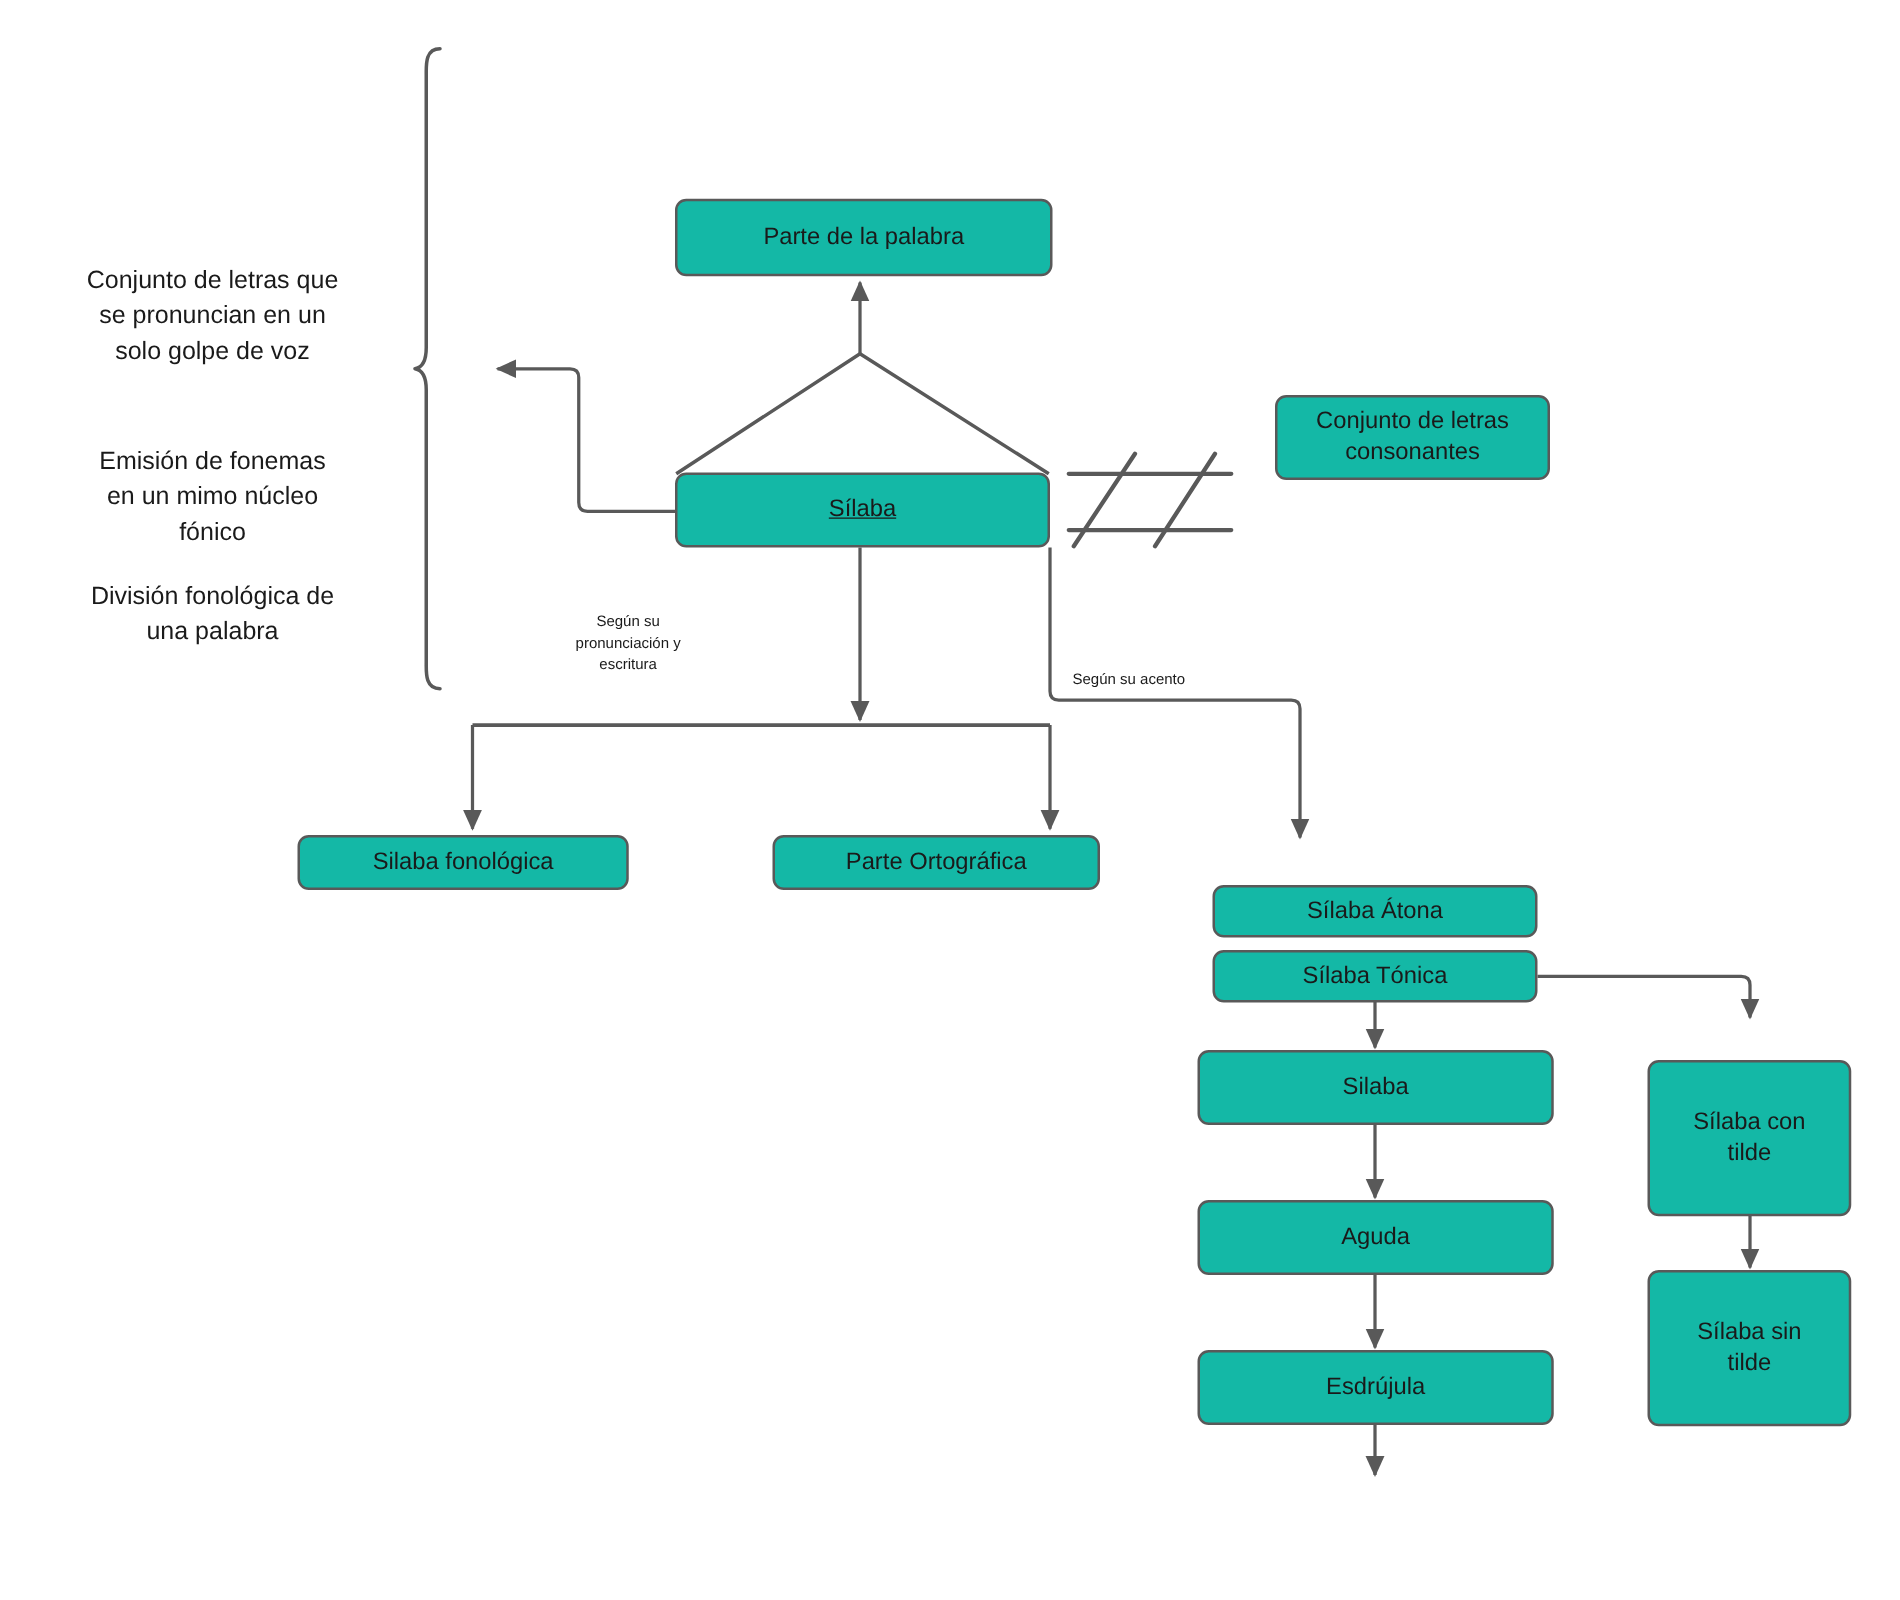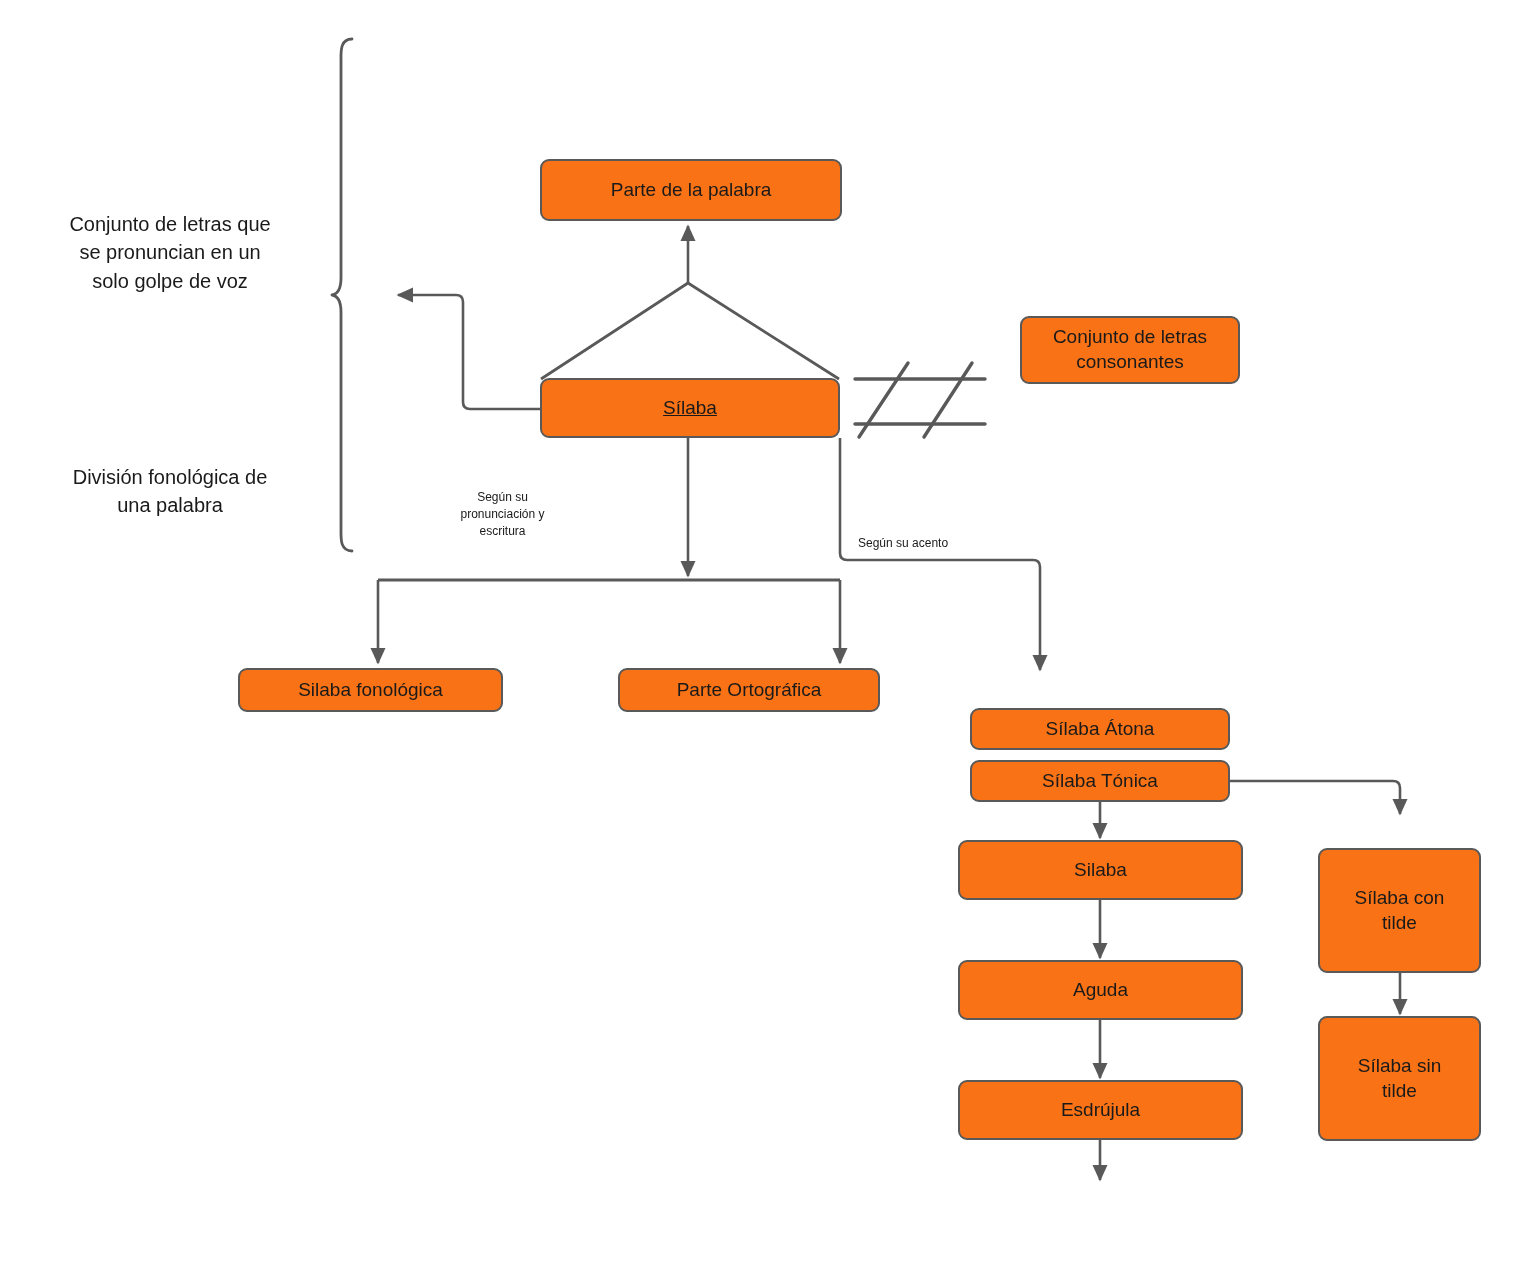--- a/index.html
+++ b/index.html
@@ -21,21 +21,21 @@
     top: 0;
     width: 1520px;
     height: 1280px;
     pointer-events: none;
   }
   .node {
     position: absolute;
     box-sizing: border-box;
     border: 2.5px solid #595959;
     border-radius: 9px;
-    background: #f97316;
+    background: #14b8a6;
     color: #1a1a1a;
     display: flex;
     align-items: center;
     justify-content: center;
     text-align: center;
     font-size: 19px;
     line-height: 1.3;
     font-family: "Liberation Sans", sans-serif;
     z-index: 3;
   }
@@ -110,20 +110,23 @@
 
     <g>
       <path d="M 541 379 L 688 283 L 839 379" fill="none" stroke="#595959" stroke-width="2.8" stroke-linejoin="round"></path>
     </g>
   </svg>
 
   <div class="freetext left-block" style="left:40px; top:210px; width:260px;">Conjunto de letras que
 se pronuncian en un
 solo golpe de voz</div>
 
+  <div class="freetext left-block" style="left:40px; top:355px; width:260px;">Emisión de fonemas
+en un mimo núcleo
+fónico</div>
 
   <div class="freetext left-block" style="left:40px; top:463px; width:260px;">División fonológica de
 una palabra</div>
 
   <div class="freetext" style="left:395px; top:489px; width:215px;">Según su
 pronunciación y
 escritura</div>
 
   <div class="freetext" style="left:858px; top:535px; width:210px; text-align:left;">Según su acento</div>
 

